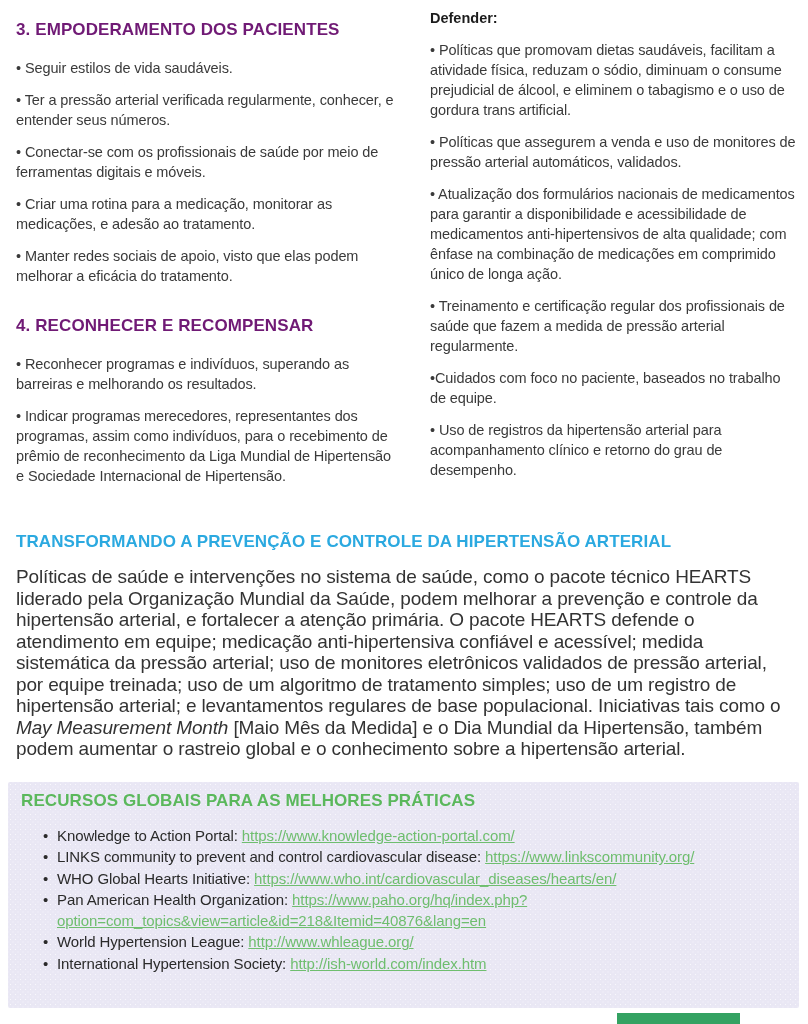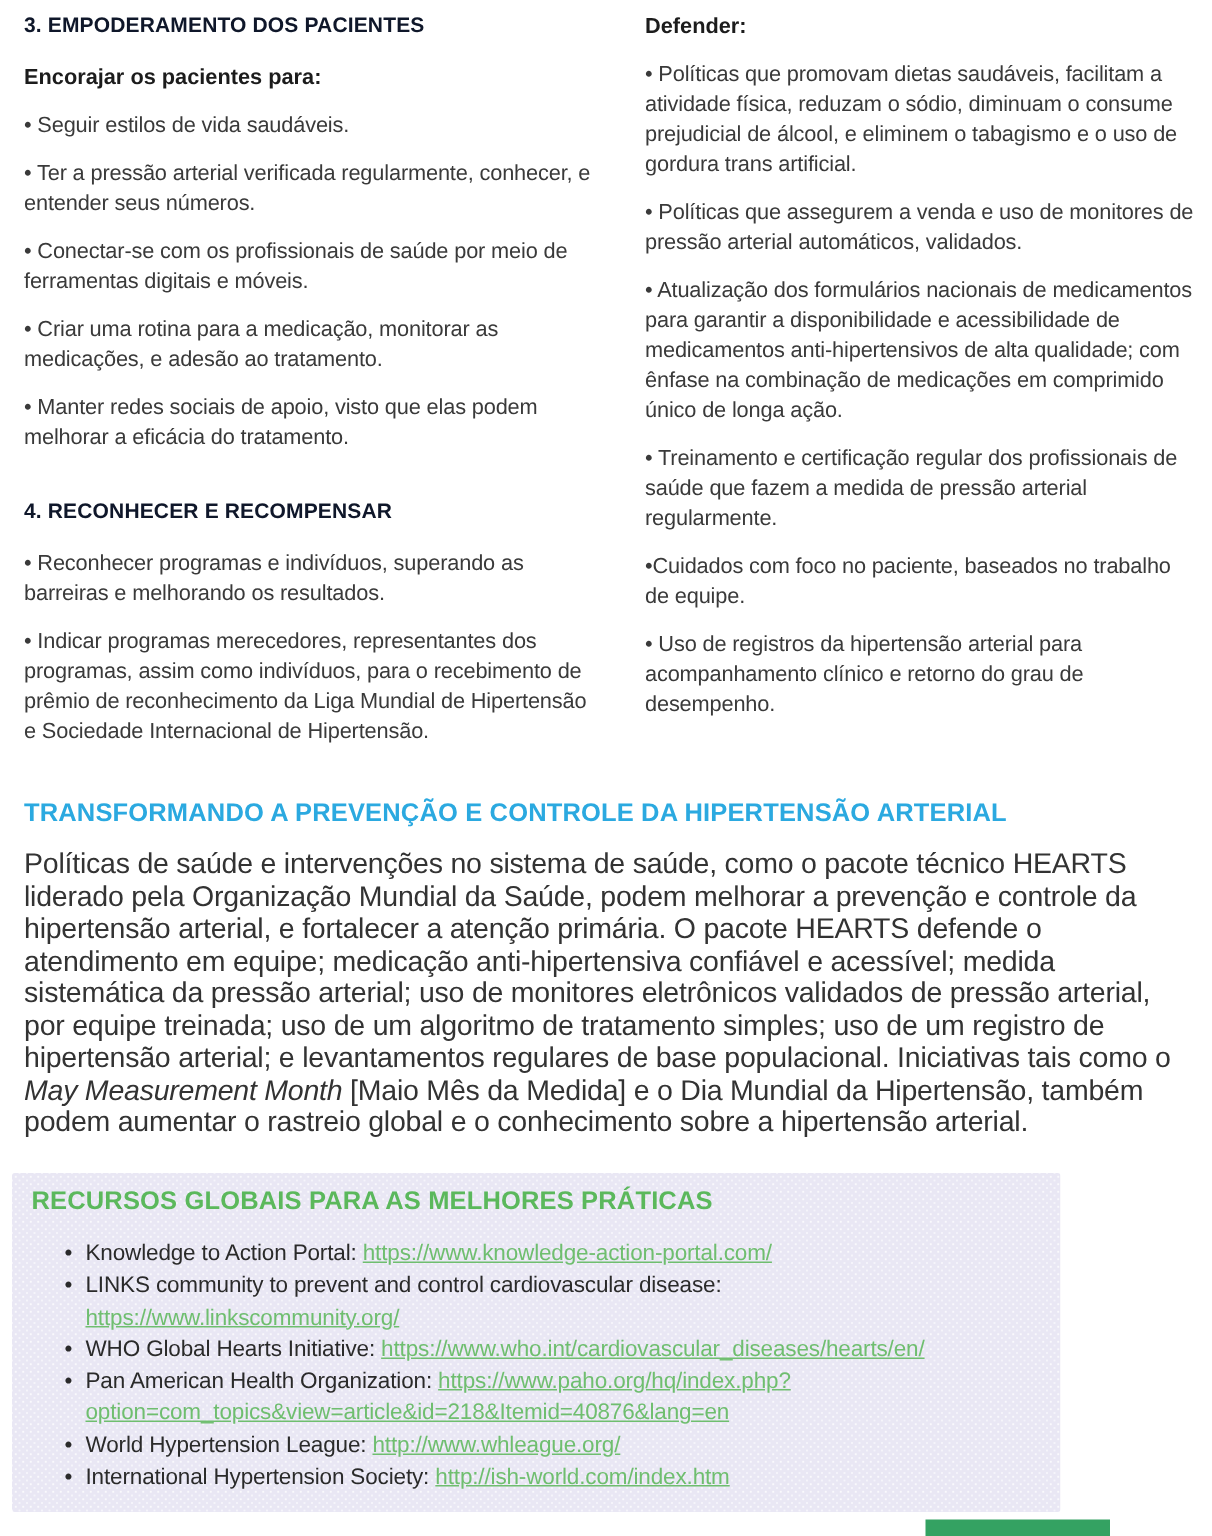--- a/index.html
+++ b/index.html
@@ -7,22 +7,22 @@
     width:808px;height:1024px;position:relative;overflow:hidden;
     background:#ffffff;
     font-family:"Liberation Sans", sans-serif;
     color:#3a3a3a;
     -webkit-font-smoothing:antialiased;
   }
   .col{position:absolute;top:8px;}
   #col-left{left:16px;width:378px;}
   #col-right{left:430px;width:366px;}
   .col-heading{
-    font-size:14px;font-weight:700;color:#0f172a;
-    margin:0 0 18px 0;white-space:pre-wrap;letter-spacing:.1px;
+    font-size:17px;font-weight:700;color:#701a75;
+    margin:12px 0 18px 0;white-space:pre-wrap;letter-spacing:.1px;
   }
   .intro{
     font-size:14.5px;font-weight:700;color:#1c1c1c;
     margin:0 0 12px 0;line-height:20px;
   }
   .bullet{
     font-size:14.5px;line-height:20px;margin:12px 0;
     letter-spacing:-0.1px;
   }
   .heading-gap{margin-top:30px;}
@@ -30,21 +30,21 @@
   .section-heading{
     font-size:17px;font-weight:700;color:#2ba9e0;
     margin:0 0 14px 0;letter-spacing:.1px;
   }
   .transform-paragraph{
     font-size:19px;line-height:21.5px;margin:0;letter-spacing:-0.15px;
     color:#333333;
   }
   .transform-paragraph i{font-style:italic;}
   #resources-box{
-    position:absolute;left:8px;top:782px;width:699px;height:226px;
+    position:absolute;left:8px;top:782px;width:791px;height:226px;
     box-sizing:border-box;border-radius:2px;
     background-color:#e9e7f4;
     background-image:
       radial-gradient(rgba(255,255,255,.75) 22%, rgba(255,255,255,0) 26%),
       radial-gradient(rgba(255,255,255,.55) 22%, rgba(255,255,255,0) 26%);
     background-size:5px 5px,5px 5px;
     background-position:0 0,2.5px 2.5px;
     padding:9px 14px 0 13px;
   }
   .resources-heading{
@@ -68,21 +68,20 @@
   #footer-accent-bar{
     position:absolute;left:617px;top:1013px;width:123px;height:11px;
     background:#34a262;
   }
 </style>
 </head>
 <body>
 
 <div class="col" id="col-left">
   <h2 class="col-heading">3. EMPODERAMENTO DOS PACIENTES</h2>
-  <p class="intro">Encorajar os pacientes para:</p>
   <p class="bullet">• Seguir estilos de vida saudáveis.</p>
   <p class="bullet">• Ter a pressão arterial verificada regularmente, conhecer, e entender seus números.</p>
   <p class="bullet">• Conectar-se com os profissionais de saúde por meio de ferramentas digitais e móveis.</p>
   <p class="bullet">• Criar uma rotina para a medicação, monitorar as medicações, e adesão ao tratamento.</p>
   <p class="bullet">• Manter redes sociais de apoio, visto que elas podem melhorar a eficácia do tratamento.</p>
 
   <h2 class="col-heading heading-gap">4. RECONHECER E RECOMPENSAR</h2>
   <p class="bullet">• Reconhecer programas e indivíduos, superando as barreiras e melhorando os resultados.</p>
   <p class="bullet">• Indicar programas merecedores, representantes dos programas, assim como indivíduos, para o recebimento de prêmio de reconhecimento da Liga Mundial de Hipertensão e Sociedade Internacional de Hipertensão.</p>
 </div>

